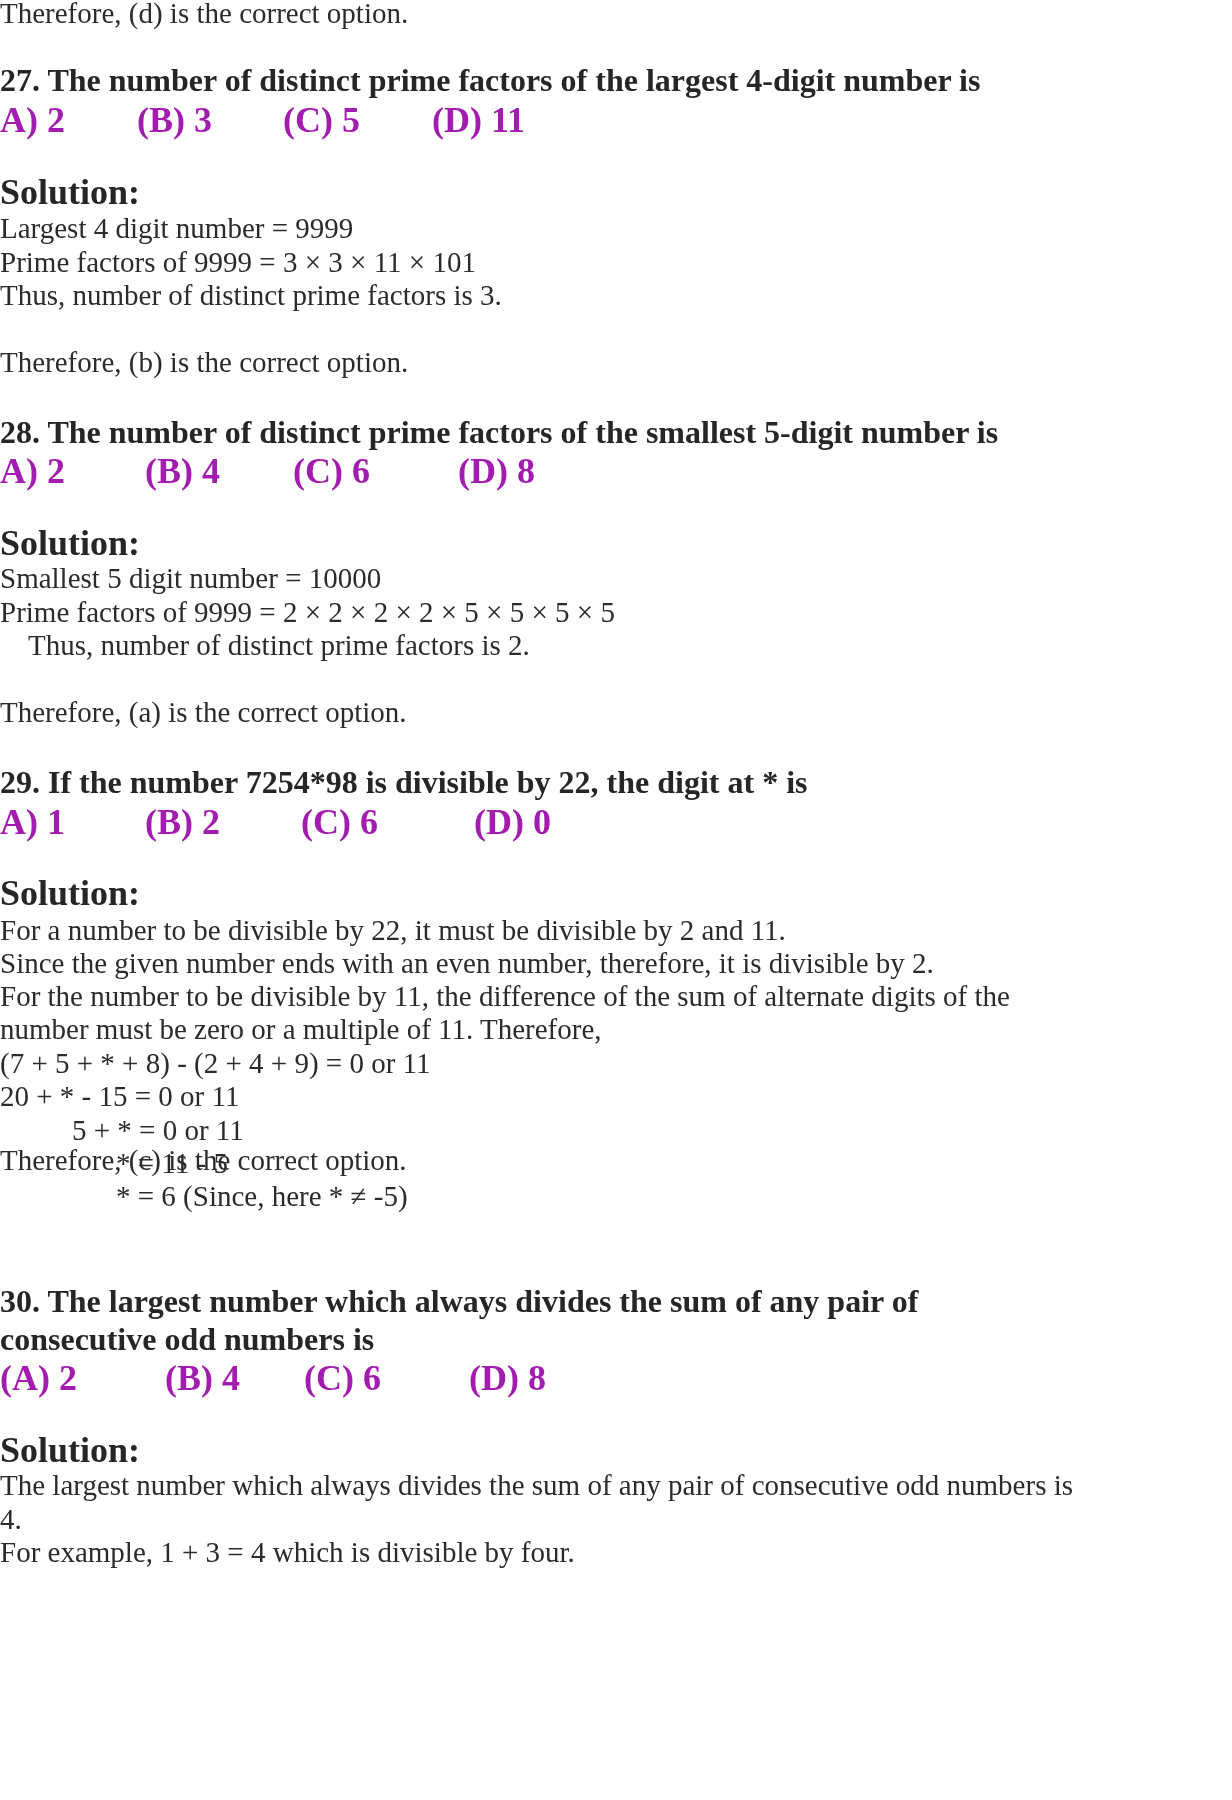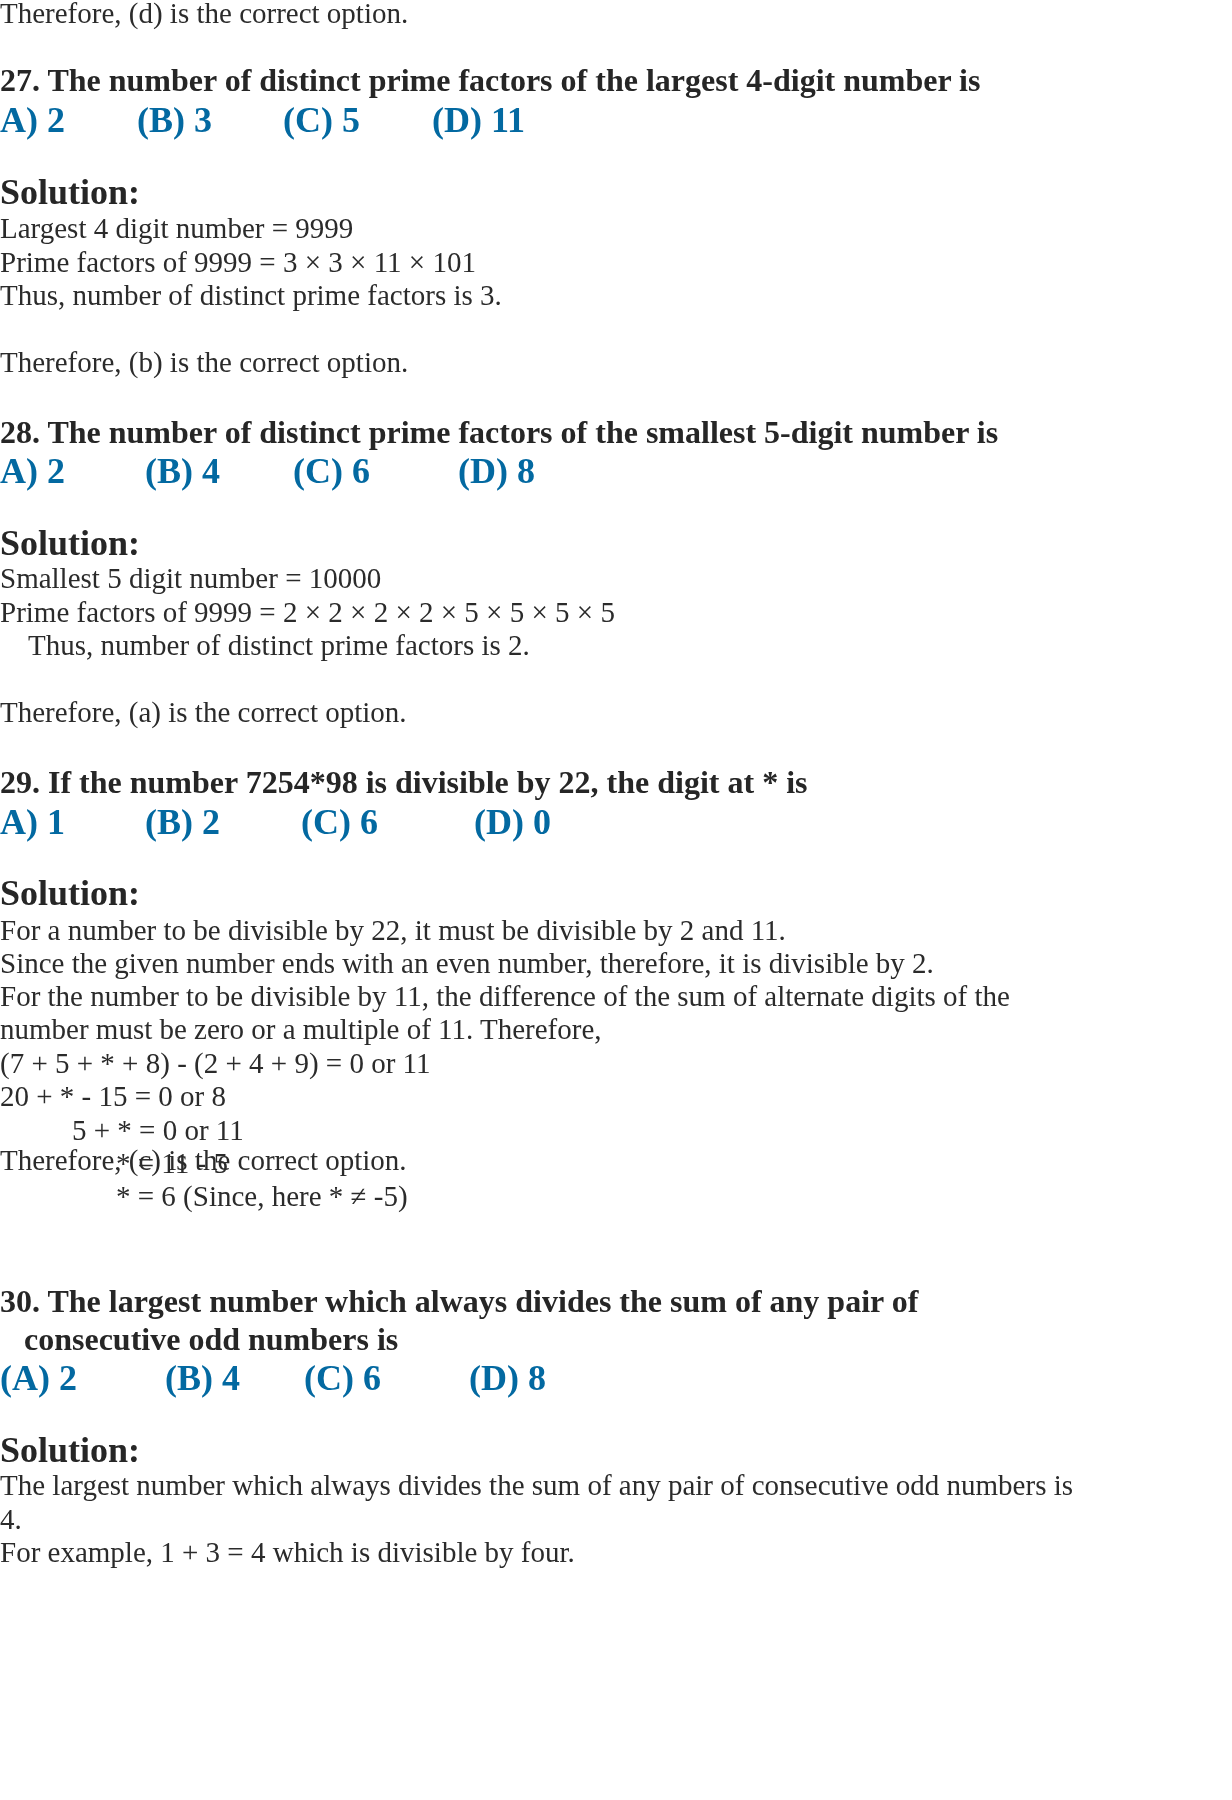--- a/index.html
+++ b/index.html
@@ -30,21 +30,21 @@
     .question {
       font-size: 32px;
       line-height: 44px;
       font-weight: bold;
       color: #262626;
     }
     .options {
       font-size: 36px;
       line-height: 44px;
       font-weight: bold;
-      color: #0369a1;
+      color: #a21caf;
     }
     .options span {
       position: absolute;
       top: 0;
       white-space: nowrap;
     }
     .solution-heading {
       font-size: 36px;
       line-height: 44px;
       font-weight: bold;
@@ -93,30 +93,30 @@
     <span style="left:145px;">(B) 2</span>
     <span style="left:301px;">(C) 6</span>
     <span style="left:474px;">(D) 0</span>
   </div>
   <h3 class="line solution-heading" style="top:871px;">Solution:</h3>
   <p class="line body-text" style="top:911px;">For a number to be divisible by 22, it must be divisible by 2 and 11.</p>
   <p class="line body-text" style="top:944px;">Since the given number ends with an even number, therefore, it is divisible by 2.</p>
   <p class="line body-text" style="top:977px;">For the number to be divisible by 11, the difference of the sum of alternate digits of the</p>
   <p class="line body-text" style="top:1010px;">number must be zero or a multiple of 11. Therefore,</p>
   <p class="line body-text" style="top:1044px;">(7 + 5 + * + 8) - (2 + 4 + 9) = 0 or 11</p>
-  <p class="line body-text" style="top:1077px;">20 + * - 15 = 0 or 8</p>
+  <p class="line body-text" style="top:1077px;">20 + * - 15 = 0 or 11</p>
   <p class="line body-text" style="top:1111px; left:72px;">5 + * = 0 or 11</p>
   <p class="line body-text" style="top:1144px; left:116px;">* = 11 - 5</p>
   <p class="line body-text" style="top:1177px; left:116px;">* = 6 (Since, here * ≠ -5)</p>
   <p class="line body-text" style="top:1141px;text-align:right;">Therefore, (c) is the correct option.</p>
 </section>
 
 <section>
   <h2 class="line question" style="top:1279px;">30. The largest number which always divides the sum of any pair of</h2>
-  <h2 class="line question" style="top:1317px;padding-left:24px;">consecutive odd numbers is</h2>
+  <h2 class="line question" style="top:1317px;">consecutive odd numbers is</h2>
   <div class="line options" style="top:1356px; width:1092px; height:44px;">
     <span style="left:0;">(A) 2</span>
     <span style="left:165px;">(B) 4</span>
     <span style="left:304px;">(C) 6</span>
     <span style="left:469px;">(D) 8</span>
   </div>
   <h3 class="line solution-heading" style="top:1428px;">Solution:</h3>
   <p class="line body-text" style="top:1466px;">The largest number which always divides the sum of any pair of consecutive odd numbers is</p>
   <p class="line body-text" style="top:1500px;">4.</p>
   <p class="line body-text" style="top:1533px;">For example, 1 + 3 = 4 which is divisible by four.</p>

